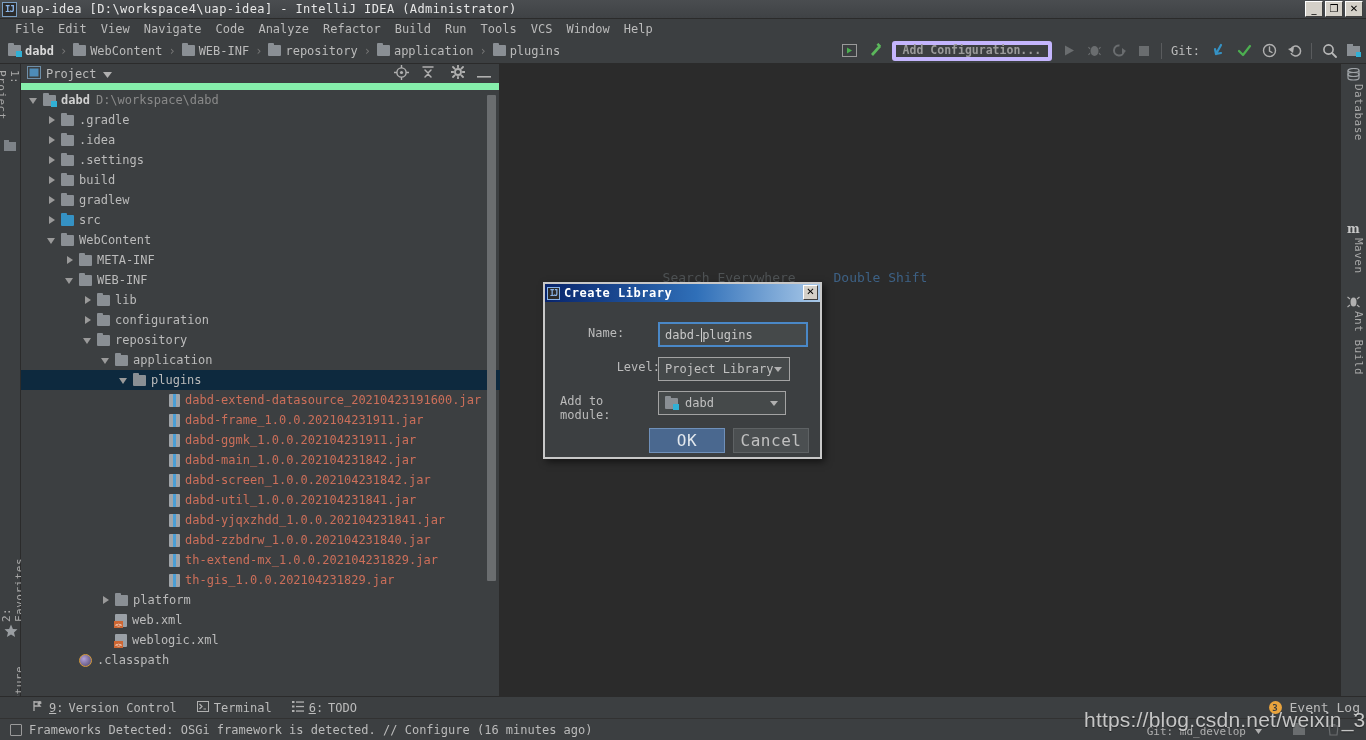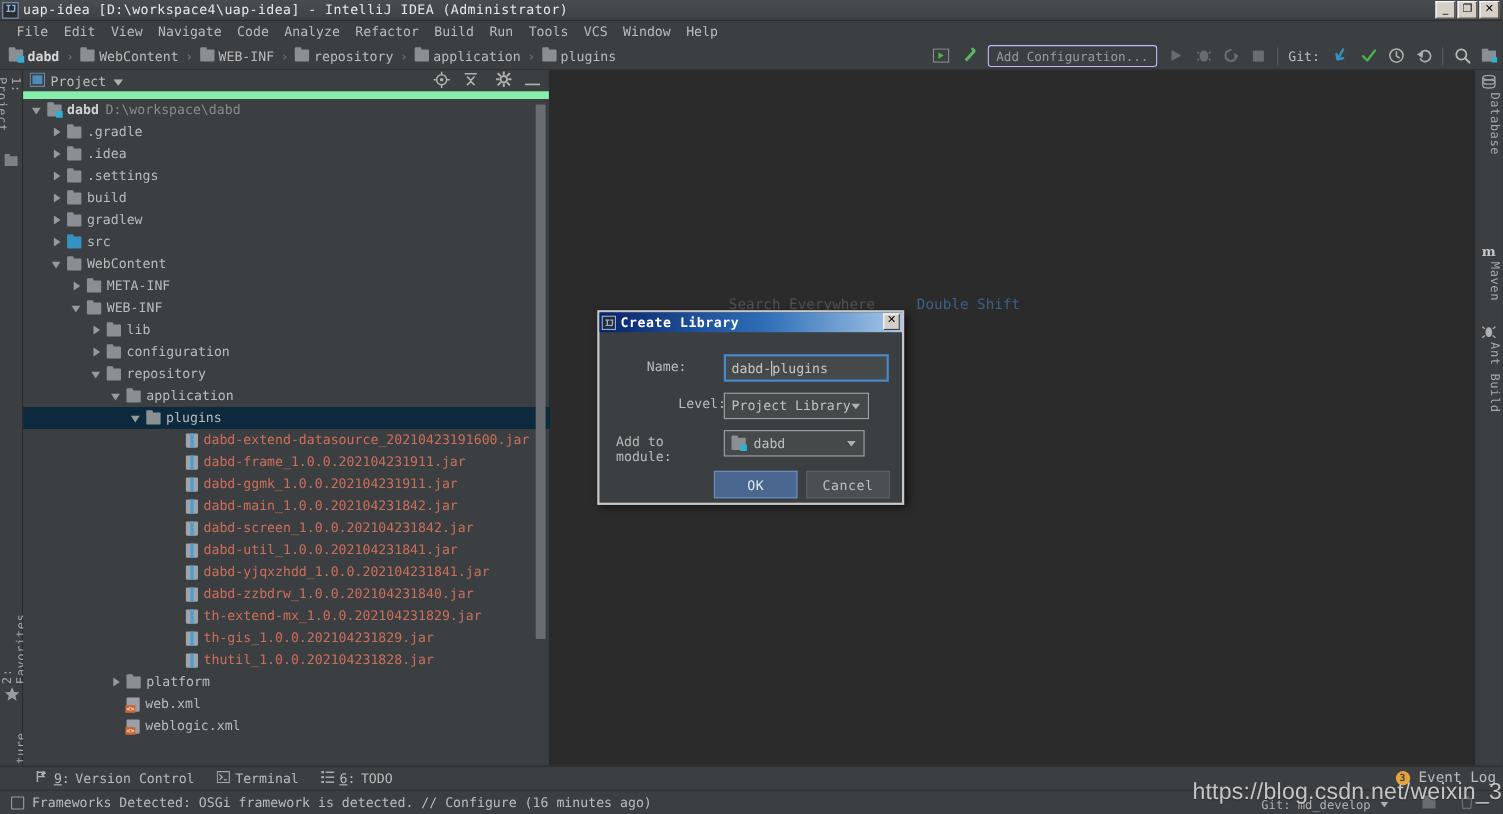--- a/index.html
+++ b/index.html
@@ -67,23 +67,23 @@
     content: ""; position: absolute; right: -1px; bottom: -1px;
     width: 6px; height: 6px; background: #31b0d5;
   }
   .ico-folder.blue { background: #3592c4; }
   .ico-folder.blue::before { background: #3592c4; }
 
   
   .nav-right { position: absolute; right: 4px; display: flex; align-items: center; gap: 9px; }
   .nav-ico { width: 16px; height: 16px; display:flex; align-items:center; justify-content:center; }
   .run-config {
-    height: 20px; min-width: 136px; border: 1px solid #c4b5fd; border-radius: 3px;
-    color: #9a9a9a; font-size: 11.5px; display: flex; align-items: center;
-    padding: 0 7px; background: transparent;
+    height: 20px; min-width: 136px; border: 4px solid #c4b5fd; border-radius: 3px;
+    color: #9a9a9a; font-size: 11.5px; display: flex; align-items: flex-end;
+    padding: 0 7px; background: transparent; font-weight: bold;
   }
   .git-label { color: #bbb; font-size: 12px; margin-right: 2px; }
   .nav-divider { width: 1px; height: 16px; background: #5a5c5e; }
 
   
   .left-strip {
     position: absolute; left: 0; top: 64px; width: 21px; height: 632px;
     background: #3c3f41; border-right: 1px solid #2b2b2b;
   }
   .vtab {
@@ -257,21 +257,21 @@
     color: #c0c0c0; font-size: 12px; display: flex; align-items: center;
     padding: 0 6px; position: relative;
   }
   .fcombo .caretdn {
     position: absolute; right: 7px; top: 9px;
     border-top: 5px solid #b0b0b0; border-left: 4px solid transparent;
     border-right: 4px solid transparent;
   }
   .btn {
     height: 25px; display: flex; align-items: center; justify-content: center;
-    font-size: 12px; letter-spacing: .5px;
+    font-size: 16px; letter-spacing: .5px;
   }
   .btn.primary {
     width: 76px; background: #4a688f; border: 1px solid #6f90ba; color: #e2e8ee;
   }
   .btn.secondary {
     width: 76px; background: #4b4f51; border: 1px solid #5e6264; color: #c0c0c0;
   }
 </style>
 </head>
 <body>
@@ -625,42 +625,42 @@
           <span class="ico-jar"></span>
           <span class="lbl jarname">th-extend-mx_1.0.0.202104231829.jar</span>
         </div>
         <div class="row">
           <span style="display:inline-block;width:134px"></span>
           <span class="arrow"></span>
           <span class="ico-jar"></span>
           <span class="lbl jarname">th-gis_1.0.0.202104231829.jar</span>
         </div>
         <div class="row">
-          <span style="display:inline-block;width:134px"></span>
-          <span class="arrow"></span>
-          <span class="ico-jar"></span>
-          <span class="lbl jarname">thutil_1.0.0.202104231828.jar</span>
-        </div>
-        <div class="row">
           <span style="display:inline-block;width:80px"></span>
           <span class="arrow closed"></span>
           <span class="ico-folder"></span>
           <span class="lbl">platform</span>
         </div>
         <div class="row">
           <span style="display:inline-block;width:80px"></span>
           <span class="arrow"></span>
           <span class="ico-xml"></span>
           <span class="lbl">web.xml</span>
         </div>
         <div class="row">
           <span style="display:inline-block;width:80px"></span>
           <span class="arrow"></span>
           <span class="ico-xml"></span>
           <span class="lbl">weblogic.xml</span>
+        </div>
+        <div class="row">
+          <span style="display:inline-block;width:44px"></span>
+          <span class="arrow"></span>
+          <span class="ico-class"></span>
+          <span class="lbl">.classpath</span>
         </div>
       </div>
     <div class="scrollbar"></div>
   </div>
 
   <div class="editor">
     <div class="editor-hint">
       <span>Search Everywhere</span>
       <span class="key" style="margin-left:30px;">Double Shift</span>
     </div>

